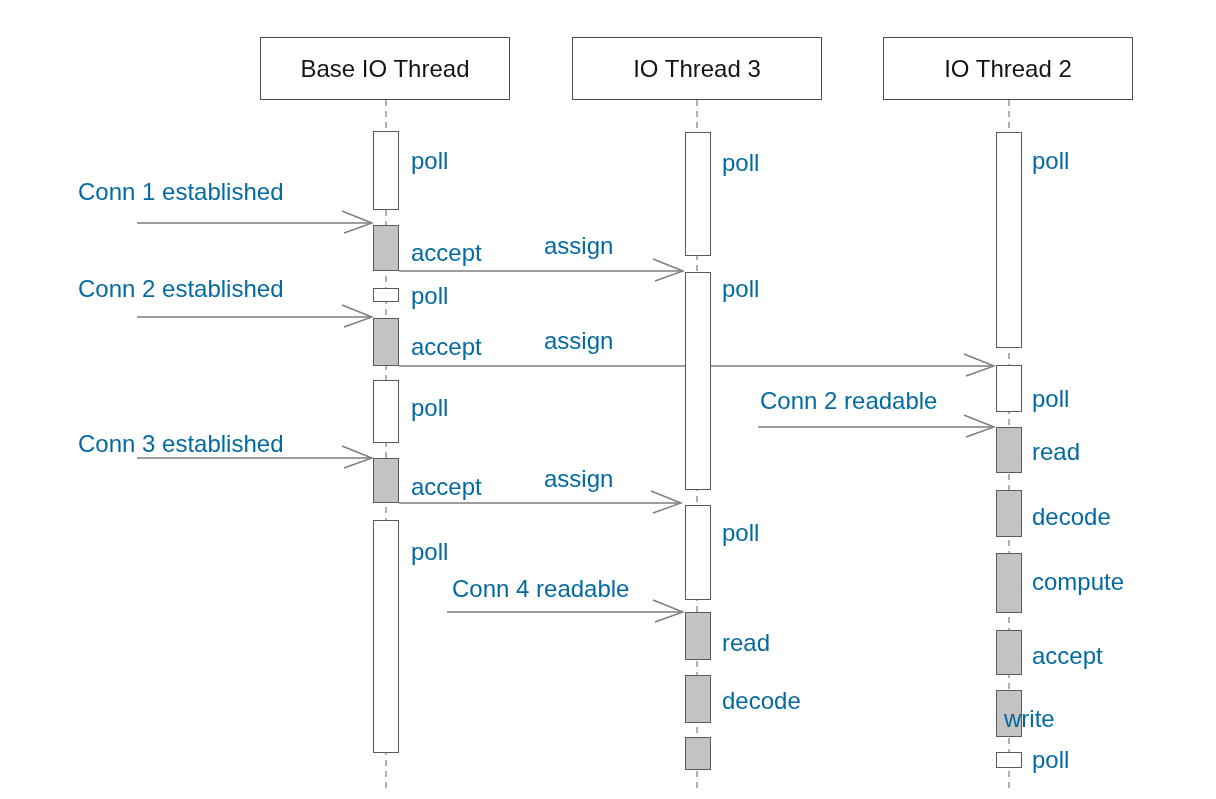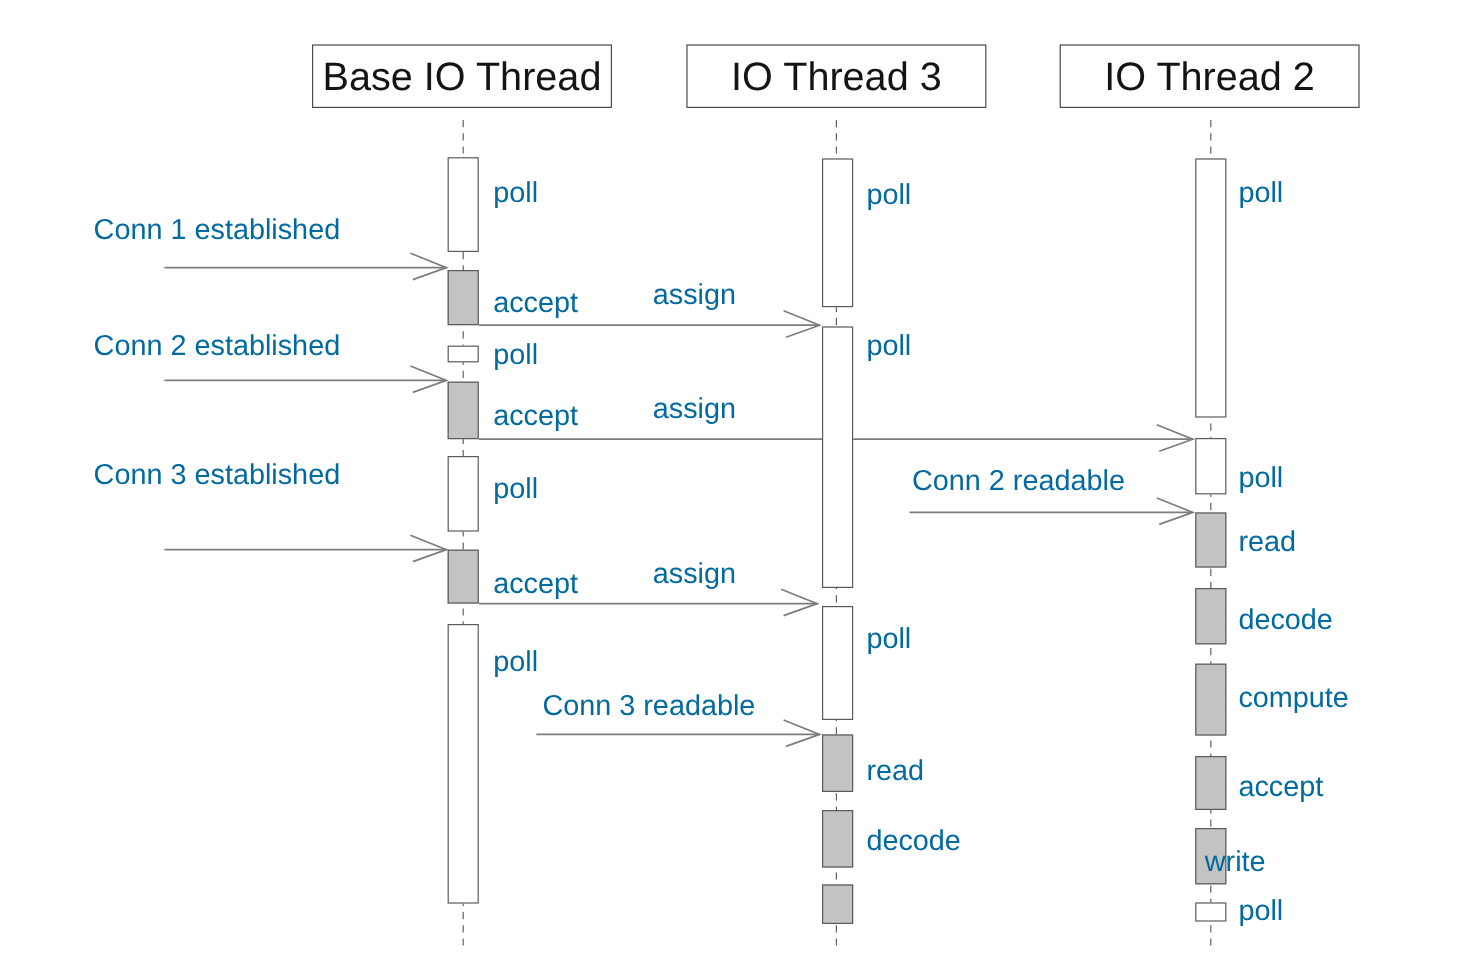--- a/index.html
+++ b/index.html
@@ -9,29 +9,29 @@
     height: 799px;
     background: #ffffff;
     font-family: "Liberation Sans", sans-serif;
     color: #1a1a1a;
     overflow: hidden;
   }
   #wires { position: absolute; left: 0; top: 0; z-index: 1; }
   .hdr {
     position: absolute;
     top: 37px;
-    height: 53px;
+    height: 63px;
     width: 250px;
     border: 1px solid #4a4a4a;
     background: #ffffff;
     box-sizing: border-box;
     display: flex;
     align-items: center;
     justify-content: center;
-    font-size: 33px;
+    font-size: 24px;
     color: #141414;
     z-index: 3;
   }
   .act {
     position: absolute;
     width: 26px;
     border: 1px solid #5a5a5a;
     box-sizing: border-box;
     z-index: 2;
   }
@@ -141,18 +141,18 @@
   <div class="lbl" style="left:1032px; top:505px">decode</div>
   <div class="lbl" style="left:1032px; top:570px">compute</div>
   <div class="lbl" style="left:1032px; top:644px">accept</div>
   <div class="lbl" style="left:1004px; top:707px">write</div>
   <div class="lbl" style="left:1032px; top:748px">poll</div>
 
   <div class="lbl" style="left:78px;  top:180px">Conn 1 established</div>
   <div class="lbl" style="left:544px; top:234px">assign</div>
   <div class="lbl" style="left:78px;  top:277px">Conn 2 established</div>
   <div class="lbl" style="left:544px; top:329px">assign</div>
-  <div class="lbl" style="left:78px;  top:384px">Conn 3 established</div>
+  <div class="lbl" style="left:78px;  top:432px">Conn 3 established</div>
   <div class="lbl" style="left:544px; top:467px">assign</div>
   <div class="lbl" style="left:760px; top:389px">Conn 2 readable</div>
-  <div class="lbl" style="left:452px; top:577px">Conn 3 readable</div>
+  <div class="lbl" style="left:452px; top:577px">Conn 4 readable</div>
 
 </div>
 
 </body></html>

